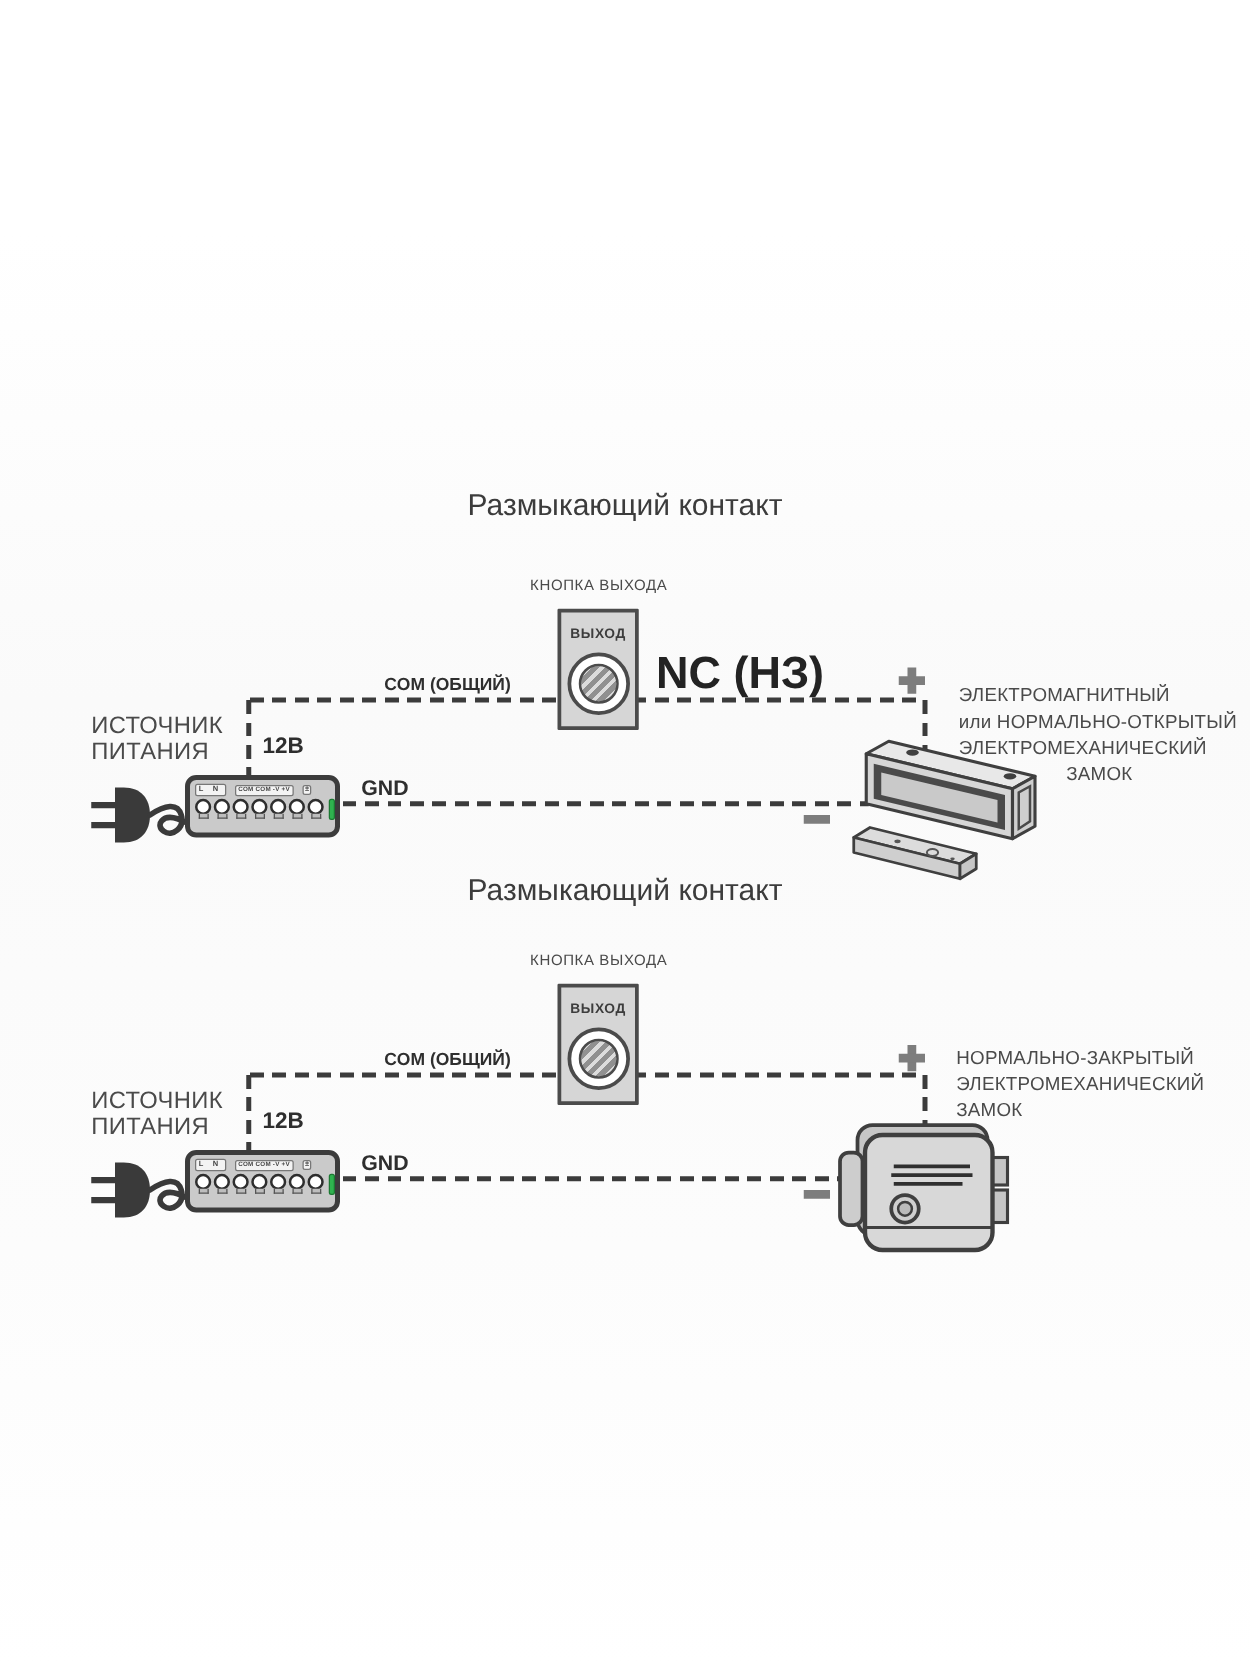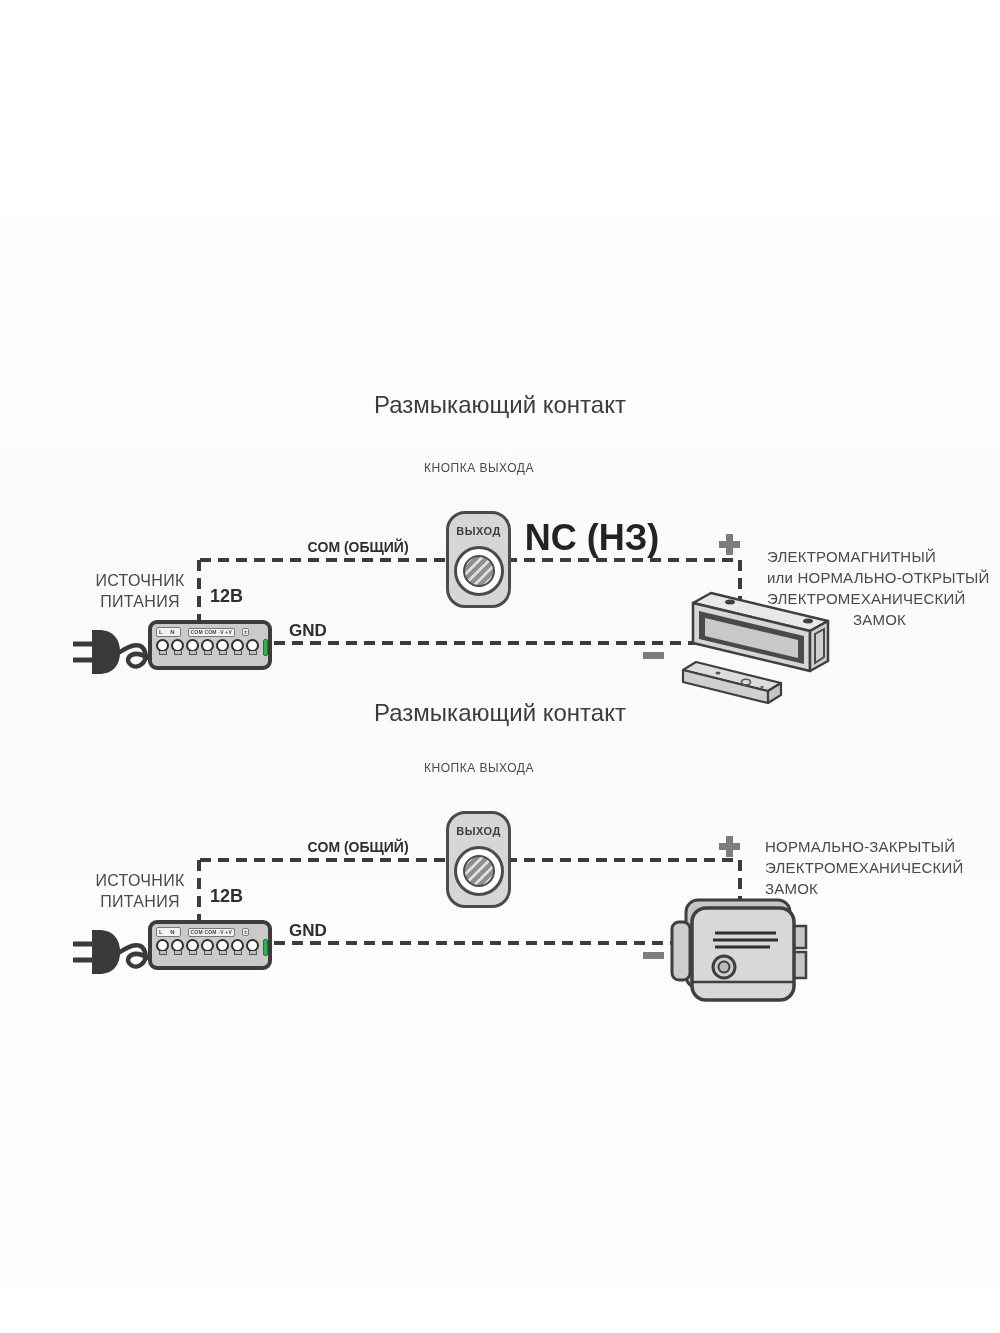--- a/index.html
+++ b/index.html
@@ -16,28 +16,28 @@
   
   .hwire{height:4px;background:repeating-linear-gradient(90deg,#3b3b3b 0 11px,transparent 11px 18px);z-index:1;}
   .vwire{width:4px;background:repeating-linear-gradient(180deg,#3b3b3b 0 11px,transparent 11px 18px);z-index:1;}
   
   .com-label{width:150px;text-align:center;font-size:14px;font-weight:bold;color:#2e2e2e;}
   .contact-label{width:170px;text-align:center;font-size:36px;font-weight:bold;color:#232323;line-height:1;}
   .v12{font-size:18px;font-weight:bold;}
   .gnd{font-size:17px;font-weight:bold;}
   
   .exit-btn-label{width:190px;text-align:center;font-size:12px;color:#4a4a4a;letter-spacing:.5px;}
-  .exit-btn{width:59px;height:91px;background:#d6d6d6;border:3px solid #4b4b4b;border-radius:19px;z-index:2;margin-top:24px;}
+  .exit-btn{width:59px;height:91px;background:#d6d6d6;border:3px solid #4b4b4b;border-radius:1px;z-index:2;}
   .exit-btn .btn-txt{margin-top:11px;text-align:center;font-size:11px;font-weight:bold;color:#3d3d3d;letter-spacing:.5px;}
   .btn-ring{position:absolute;left:50%;top:57px;transform:translate(-50%,-50%);width:44px;height:44px;border-radius:50%;
     background:#fff;border:3px solid #4b4b4b;display:flex;align-items:center;justify-content:center;}
   .btn-core{width:28px;height:28px;border-radius:50%;border:2px solid #4b4b4b;
     background:repeating-linear-gradient(135deg,#909090 0 4px,#dcdcdc 4px 7px);}
   
-  .psu-label{width:134px;text-align:center;font-size:16px;line-height:21px;color:#4a4a4a;letter-spacing:.3px;}
+  .psu-label{width:134px;text-align:left;font-size:19px;line-height:21px;color:#4a4a4a;letter-spacing:.3px;}
   .psu{width:124px;height:50px;box-sizing:border-box;background:#cacaca;border:4px solid #3c3c3c;border-radius:9px;z-index:2;}
   .psu-row1{display:flex;align-items:center;margin:3px 3px 0 4px;gap:7px;}
   .tbox{background:#f3f3f3;border:1px solid #777;border-radius:2px;color:#444;font-weight:bold;
     padding:1px 2px;line-height:1.05;white-space:nowrap;}
   .tbox.ln{font-size:6px;letter-spacing:3px;}
   .tbox.out{font-size:5px;letter-spacing:.2px;}
   .tbox.pm{font-size:6px;padding:0 1px;}
   .psu-row2{display:flex;align-items:flex-start;margin-top:2px;padding-left:4px;gap:2px;}
   .termwrap{display:flex;flex-direction:column;align-items:center;}
   .term{width:9px;height:9px;border:2.5px solid #2e2e2e;border-radius:50%;background:#fff;}

